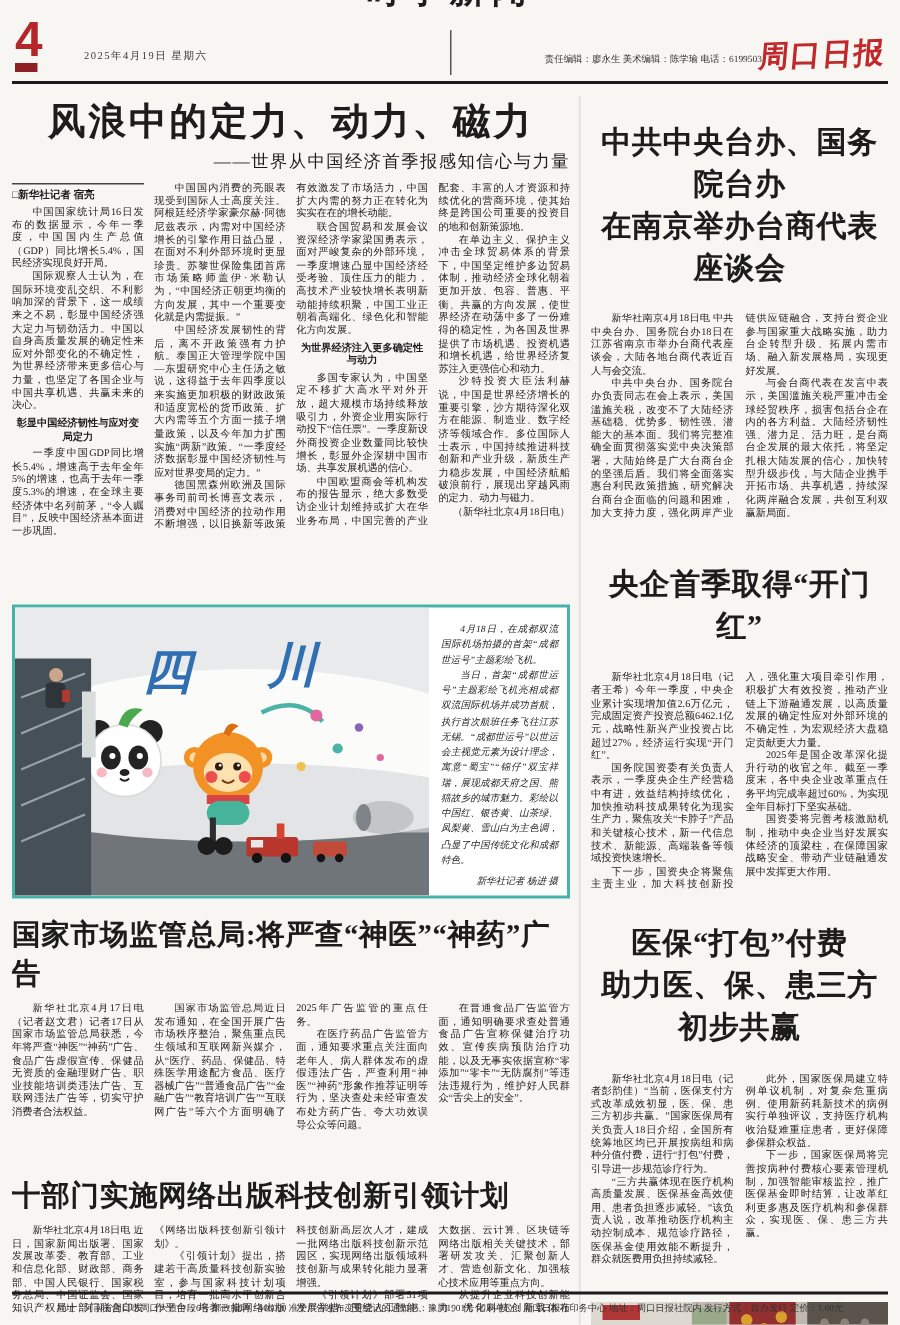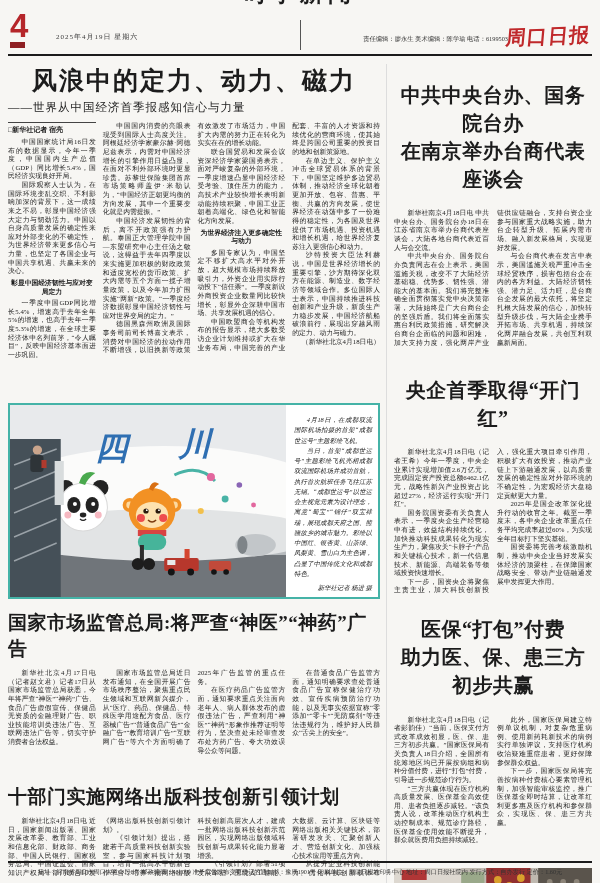--- a/index.html
+++ b/index.html
@@ -32,21 +32,21 @@
   
   .cols4{column-count:4;column-gap:7px;font-size:6.8px;line-height:1.27;text-align:justify;overflow:hidden;}
   .cols2{column-count:2;column-gap:8px;font-size:6.8px;line-height:1.27;text-align:justify;overflow:hidden;}
   .cols4 p,.cols2 p{margin:0;text-indent:2em;}
   p.subhead{text-indent:0;text-align:center;font-weight:bold;margin:3px 0;}
   p.endnote{text-indent:0;text-align:right;}
   .byline{text-indent:0 !important;font-weight:bold;font-size:7px;border-top:1px solid #444;padding-top:3px;margin-bottom:3px !important;}
 
   
   .main-title{font-size:25px;font-weight:bold;text-align:center;letter-spacing:2px;margin:0 0 3px;}
-  .main-subtitle{font-size:11.5px;text-align:left;margin:0 0 7px;letter-spacing:1px;}
+  .main-subtitle{font-size:11.5px;text-align:right;margin:0 0 7px;letter-spacing:1px;}
   .main-body{height:268px;}
 
   
   .photo-box{margin-top:13px;border:2px solid #45b3a7;height:192px;display:flex;background:#fff;}
   .plane-fig{flex:1;min-width:0;margin:0;}
   .plane-fig svg{display:block;width:100%;height:100%;}
   .plane-caption{width:92px;flex:none;box-sizing:border-box;padding:10px 6px 4px 8px;
     font-size:6.4px;line-height:1.6;font-style:italic;text-align:justify;}
   .plane-caption p{margin:0;text-indent:2em;}
   .caption-credit{text-align:right;text-indent:0 !important;margin-top:4px !important;}

